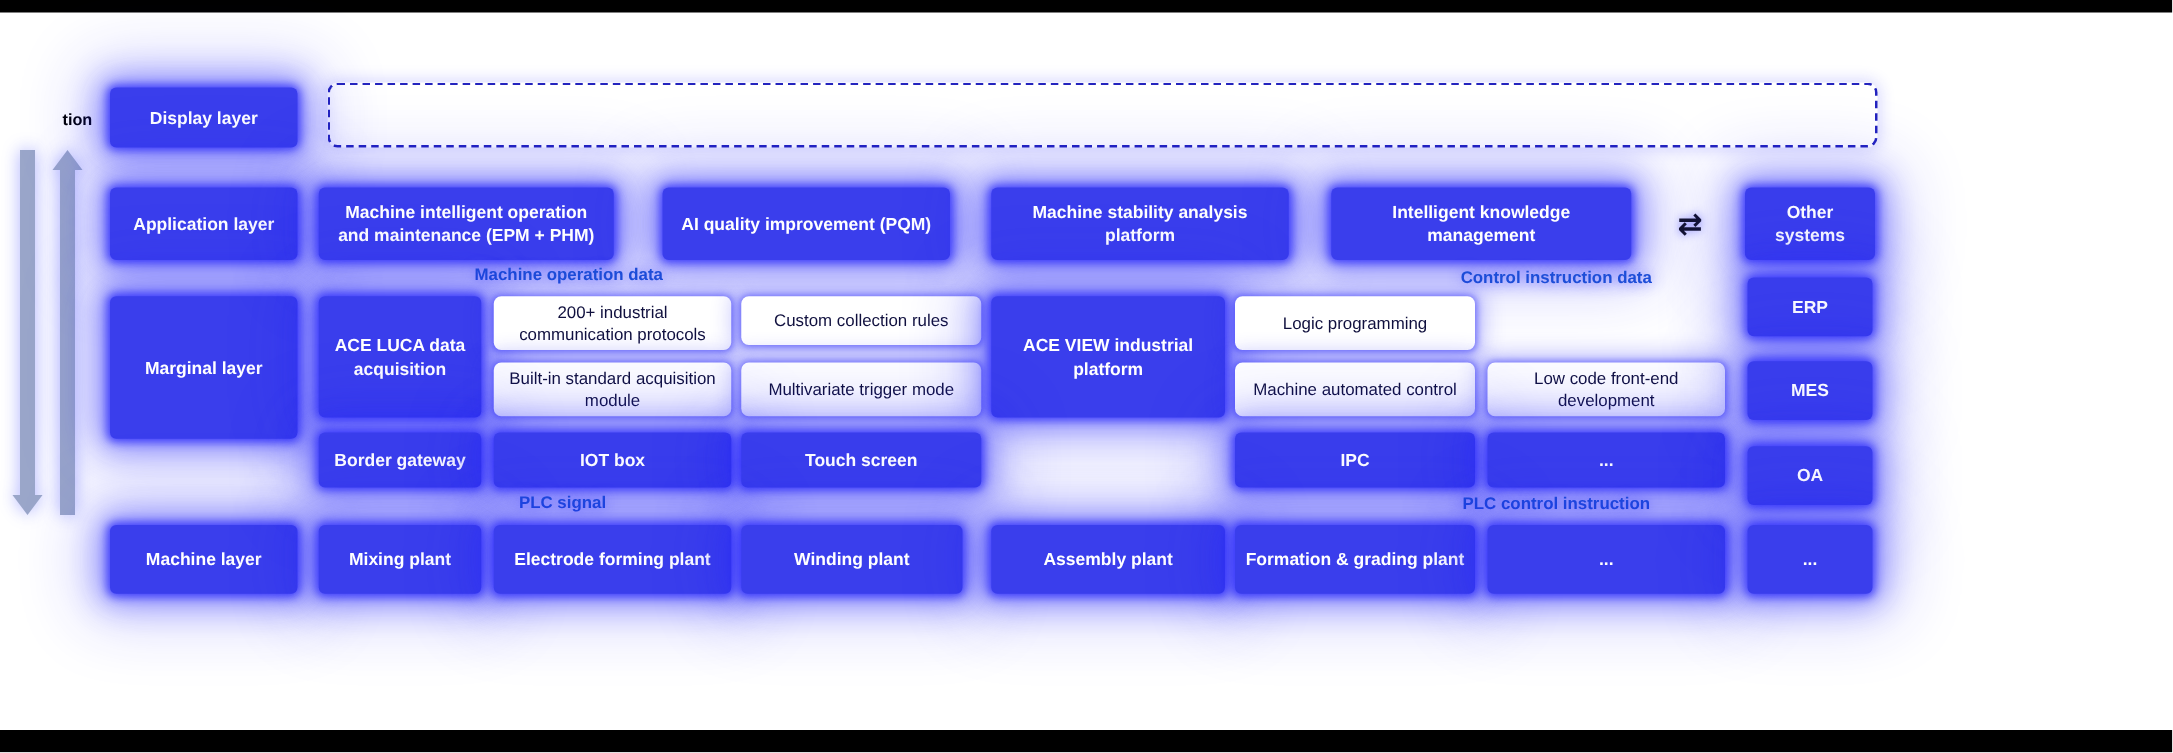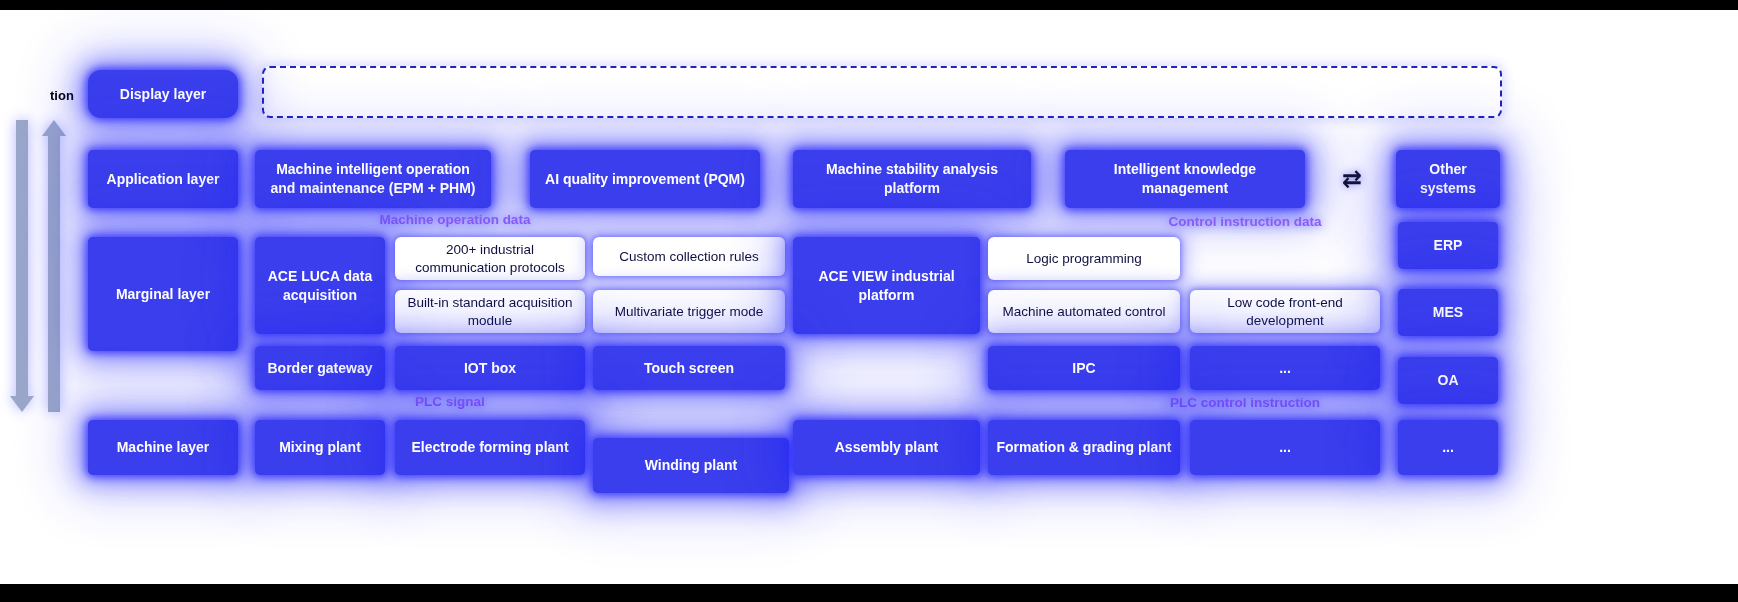--- a/index.html
+++ b/index.html
@@ -17,21 +17,21 @@
     text-align:center;padding:4px 8px;box-sizing:border-box;font-size:14px;line-height:1.35;
     box-shadow:0 0 8px 2px rgba(38,38,250,.8),0 0 24px 9px rgba(38,38,250,.45),0 0 54px 20px rgba(38,38,250,.22);
   }
   .wbox{
     position:absolute;background:#ffffff;color:#10103E;font-weight:500;
     border-radius:6px;display:flex;align-items:center;justify-content:center;
     text-align:center;padding:3px 8px;box-sizing:border-box;font-size:13.5px;line-height:1.3;
     box-shadow:0 0 6px 1px rgba(38,38,250,.55),0 0 18px 6px rgba(38,38,250,.3);
   }
   .flow-label{
-    position:absolute;color:#8b5cf6;font-weight:600;font-size:13.5px;text-align:center;
+    position:absolute;color:#1d4ed8;font-weight:600;font-size:13.5px;text-align:center;
     text-shadow:0 0 10px rgba(90,90,255,.8);
   }
   .dashed-area{
     position:absolute;left:262px;top:66px;width:1240px;height:52px;
     border:2px dashed #2323BE;border-radius:8px;box-sizing:border-box;
     box-shadow:0 0 12px 2px rgba(38,38,250,.18);
   }
   .fragment{
     position:absolute;left:50px;top:88px;color:#000;font-weight:700;font-size:13px;
   }
@@ -61,21 +61,21 @@
 
   <div class="v-arrow" style="left:10px;">
     <div class="shaft"></div>
     <div class="head-down"></div>
   </div>
   <div class="v-arrow" style="left:42px;">
     <div class="head-up"></div>
     <div class="shaft shaft-up"></div>
   </div>
 
-  <div class="bbox" style="left:88px;top:70px;width:150px;height:48px;border-radius:13px;">Display layer</div>
+  <div class="bbox" style="left:88px;top:70px;width:150px;height:48px;">Display layer</div>
   <div class="bbox" style="left:88px;top:150px;width:150px;height:58px;">Application layer</div>
   <div class="bbox" style="left:88px;top:237px;width:150px;height:114px;">Marginal layer</div>
   <div class="bbox" style="left:88px;top:420px;width:150px;height:55px;">Machine layer</div>
 
   <div class="dashed-area"></div>
 
   <div class="bbox" style="left:255px;top:150px;width:236px;height:58px;">Machine intelligent operation and maintenance (EPM + PHM)</div>
   <div class="bbox" style="left:530px;top:150px;width:230px;height:58px;">AI quality improvement (PQM)</div>
   <div class="bbox" style="left:793px;top:150px;width:238px;height:58px;">Machine stability analysis platform</div>
   <div class="bbox" style="left:1065px;top:150px;width:240px;height:58px;">Intelligent knowledge management</div>
@@ -99,21 +99,21 @@
   <div class="bbox" style="left:395px;top:346px;width:190px;height:44px;">IOT box</div>
   <div class="bbox" style="left:593px;top:346px;width:192px;height:44px;">Touch screen</div>
   <div class="bbox" style="left:988px;top:346px;width:192px;height:44px;">IPC</div>
   <div class="bbox" style="left:1190px;top:346px;width:190px;height:44px;">...</div>
 
   <div class="flow-label" style="left:385px;top:394px;width:130px;">PLC signal</div>
   <div class="flow-label" style="left:1150px;top:395px;width:190px;">PLC control instruction</div>
 
   <div class="bbox" style="left:255px;top:420px;width:130px;height:55px;">Mixing plant</div>
   <div class="bbox" style="left:395px;top:420px;width:190px;height:55px;">Electrode forming plant</div>
-  <div class="bbox" style="left:593px;top:420px;width:196px;height:55px;margin-top:18px;">Winding plant</div>
+  <div class="bbox" style="left:593px;top:420px;width:177px;height:55px;">Winding plant</div>
   <div class="bbox" style="left:793px;top:420px;width:187px;height:55px;">Assembly plant</div>
   <div class="bbox" style="left:988px;top:420px;width:192px;height:55px;">Formation &amp; grading plant</div>
   <div class="bbox" style="left:1190px;top:420px;width:190px;height:55px;">...</div>
 
   <div class="bbox" style="left:1396px;top:150px;width:104px;height:58px;">Other systems</div>
   <div class="bbox" style="left:1398px;top:222px;width:100px;height:47px;">ERP</div>
   <div class="bbox" style="left:1398px;top:289px;width:100px;height:47px;">MES</div>
   <div class="bbox" style="left:1398px;top:357px;width:100px;height:47px;">OA</div>
   <div class="bbox" style="left:1398px;top:420px;width:100px;height:55px;">...</div>
 

